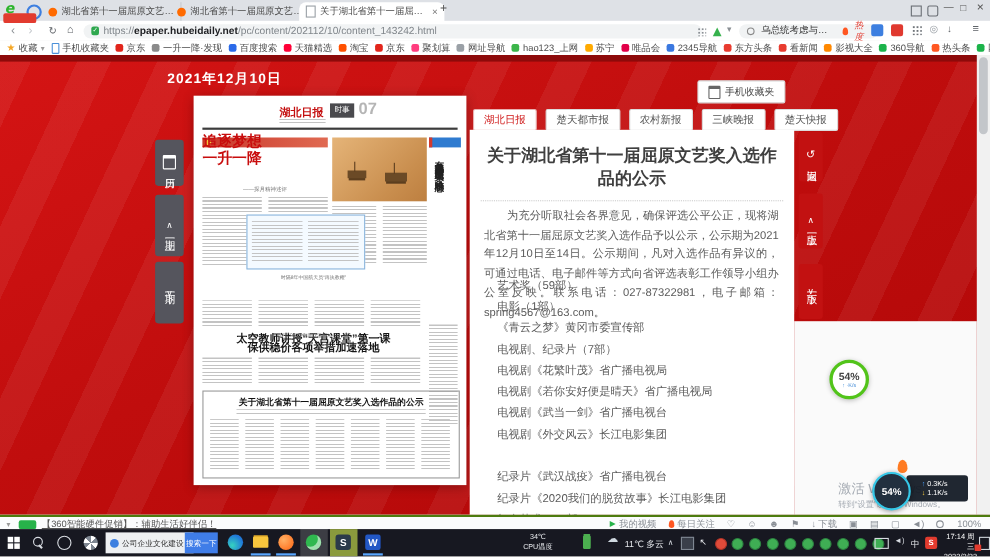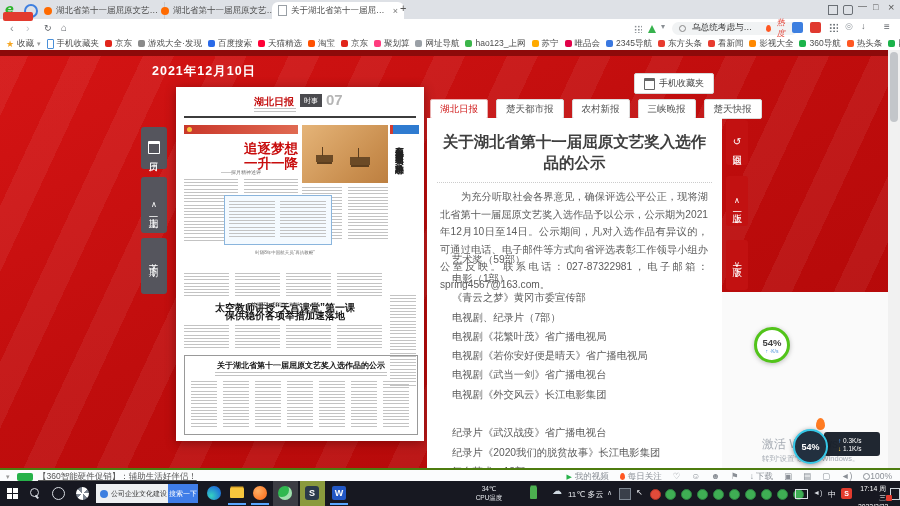--- a/index.html
+++ b/index.html
@@ -73,20 +73,24 @@
     <span class="abs" style="left:858px;top:1px;font-size:9px;color:#555;">—</span>
     <span class="abs" style="left:873px;top:2px;font-size:9px;color:#555;">□</span>
     <span class="abs" style="left:888px;top:1px;font-size:11px;color:#555;">×</span>
   </div>
 
   <div class="abs" id="addr">
     <span class="abs navg" style="left:10px;">‹</span>
     <span class="abs navg" style="left:26px;color:#c3c7cb;">›</span>
     <span class="abs navg" style="left:44px;font-size:9px;color:#5f6368;">↻</span>
     <span class="abs navg" style="left:61px;font-size:10px;color:#5f6368;">⌂</span>
+    <div class="pill" style="left:76px;width:548px;">
+      <span style="width:7px;height:8px;background:#2fa84f;border-radius:2px;color:#fff;font-size:6px;line-height:8px;text-align:center;flex:none;">✓</span>
+      <span style="font-size:9.3px;color:#80868b;" class="ell"><span>https://</span><span style="color:#202124;font-weight:bold;">epaper.hubeidaily.net</span><span>/pc/content/202112/10/content_143242.html</span></span>
+    </div>
     <span class="abs" style="left:634px;top:6px;width:8px;height:8px;background:radial-gradient(#8a8f94 1px,transparent 1px);background-size:3.2px 3.2px;"></span>
     <span class="abs" style="left:648px;top:6px;width:0;height:0;border-left:4px solid transparent;border-right:4px solid transparent;border-bottom:8px solid #37b24d;"></span>
     <span class="abs" style="left:661px;top:3px;font-size:8px;color:#8a8f94;">▾</span>
     <div class="pill" style="left:672px;width:112px;gap:6px;">
       <span style="width:5px;height:5px;border:1.3px solid #888;border-radius:50%;flex:none;"></span>
       <span style="font-size:8.6px;color:#333;" class="ell">乌总统考虑与俄断交</span>
       <span style="width:5px;height:7px;background:#ff5722;border-radius:50% 50% 50% 50%/65% 65% 35% 35%;flex:none;"></span>
       <span style="font-size:8.2px;color:#e23b2f;font-style:italic;">热度</span>
     </div>
     <span class="abs" style="left:792px;top:3px;width:11px;height:11px;background:#3d7fe0;border-radius:2px;"></span>
@@ -106,21 +110,21 @@
     <span class="bm">
         <span style="width:5px;height:8px;border:1px solid #4a90d9;border-radius:1px;"></span>
         <span>手机收藏夹</span>
       </span>
     <span class="bm">
         <span class="fv" style="background:#e1251b;"></span>
         <span>京东</span>
       </span>
     <span class="bm">
         <span class="fv" style="background:#8a8a8a;"></span>
-        <span>游戏大全·发现</span>
+        <span>一升一降·发现</span>
       </span>
     <span class="bm">
         <span class="fv" style="background:#2a6ae9;"></span>
         <span>百度搜索</span>
       </span>
     <span class="bm">
         <span class="fv" style="background:#ff0036;"></span>
         <span>天猫精选</span>
       </span>
     <span class="bm">
@@ -207,21 +211,21 @@
 
       <span class="abs" style="left:78px;top:8px;color:#c40f0f;font-weight:bold;font-size:10px;">湖北日报</span>
       <span class="abs ft" style="left:78px;top:21px;width:42px;height:4px;"></span>
       <span class="abs" style="left:124px;top:7px;width:22px;height:13px;background:#4a4a4e;color:#fff;font-size:7px;text-align:center;line-height:13px;">时事</span>
       <span class="abs" style="left:150px;top:4px;color:#b5b5b5;font-weight:bold;font-size:15px;">07</span>
       <div class="abs" style="left:8px;top:29px;width:232px;height:2px;background:#3c3c3c;"></div>
 
       <div class="abs" style="left:8px;top:38px;width:114px;height:9px;background:linear-gradient(90deg,#c9372a,#e06a52);">
         <span class="abs" style="left:3px;top:2px;width:5px;height:5px;border-radius:50%;background:#f5c63e;"></span>
       </div>
-      <div class="abs" style="left:8px;top:54px;width:114px;color:#c80d0d;font-weight:bold;font-size:13.5px;line-height:15px;text-align:right;">
+      <div class="abs" style="left:8px;top:34px;width:114px;color:#c80d0d;font-weight:bold;font-size:13.5px;line-height:15px;text-align:left;">
         <div>追逐梦想</div>
         <div>一升一降</div>
       </div>
       <div class="abs" style="left:8px;top:82px;width:114px;font-size:5px;color:#777;text-align:center;">——探月精神述评</div>
       <div class="abs ft" style="left:8px;top:92px;width:54px;height:62px;"></div>
       <div class="abs ft" style="left:68px;top:92px;width:54px;height:62px;"></div>
 
       <div class="abs" style="left:126px;top:38px;width:86px;height:58px;background:linear-gradient(135deg,#e5b478,#c98e4e 70%,#bd7f40);">
         <span class="abs" style="left:14px;top:30px;width:17px;height:7px;background:#6b4a26;box-shadow:0 3px 0 -1px #5c3e1e;"></span>
         <span class="abs" style="left:48px;top:32px;width:20px;height:8px;background:#6b4a26;box-shadow:0 3px 0 -1px #5c3e1e;"></span>
@@ -360,21 +364,21 @@
       <span class="sbi">☻</span>
       <span class="sbi">⚑</span>
       <span class="sbi f" style="gap:2px;">
           <span>↓</span>
           <span>下载</span>
         </span>
       <span class="sbi">▣</span>
       <span class="sbi">▤</span>
       <span class="sbi">▢</span>
       <span class="sbi">◄)</span>
-      <span class="sbi f" style="gap:0;">
+      <span class="sbi f" style="gap:12px;">
           <span style="width:5px;height:5px;border:1.2px solid #8a8f96;border-radius:50%;"></span>
           <span>100%</span>
         </span>
     </div>
   </div>
 
   <div class="abs" id="task">
     <span class="abs" style="left:7px;top:7px;width:11px;height:11px;background:conic-gradient(#fff 0 90deg,transparent 90deg 360deg),conic-gradient(from 90deg,#fff 0 90deg,transparent 0);background:linear-gradient(#fff,#fff) 0 0/5px 5px no-repeat,linear-gradient(#fff,#fff) 6px 0/5px 5px no-repeat,linear-gradient(#fff,#fff) 0 6px/5px 5px no-repeat,linear-gradient(#fff,#fff) 6px 6px/5px 5px no-repeat;"></span>
     <span class="abs" style="left:30px;top:7px;width:7px;height:7px;border:1.5px solid #d8dce2;border-radius:50%;"></span>
     <span class="abs" style="left:35px;top:15px;width:4px;height:1.5px;background:#d8dce2;transform:rotate(45deg);"></span>

